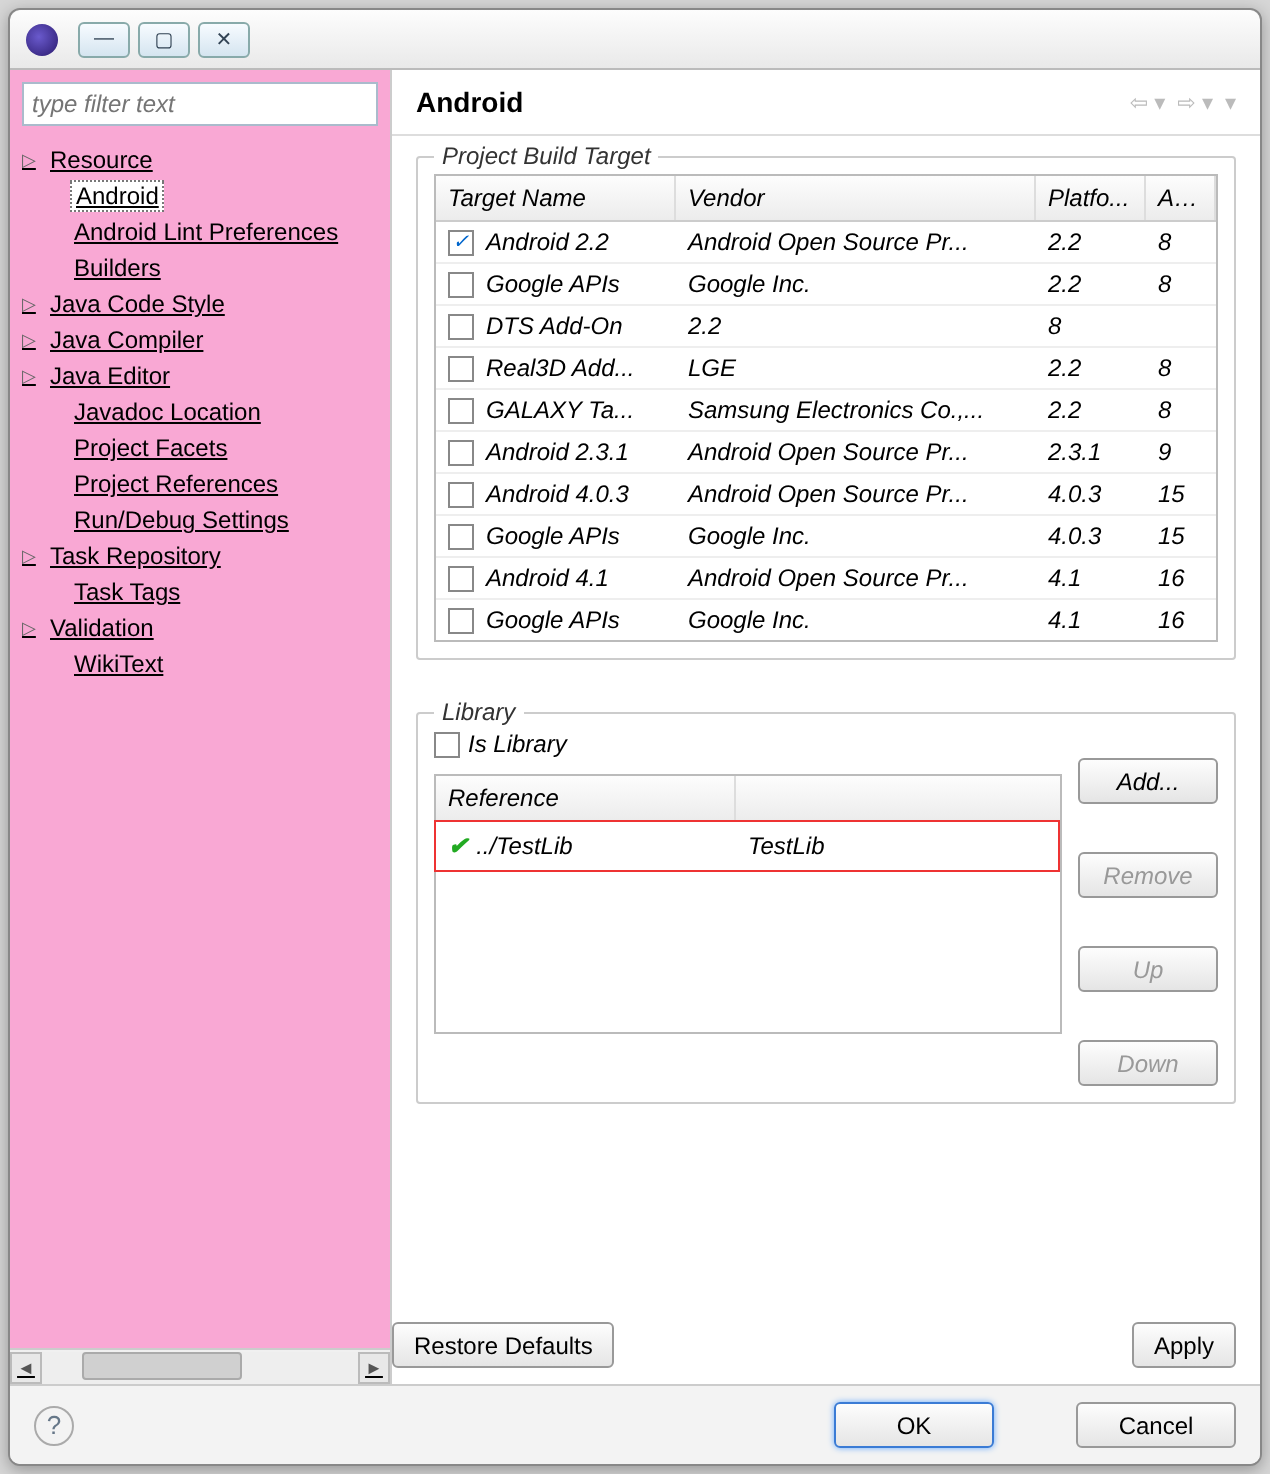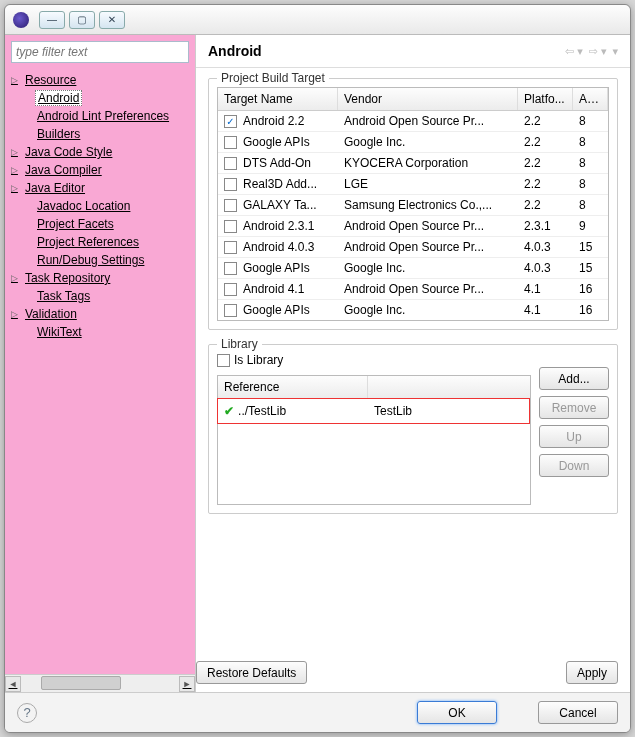--- a/index.html
+++ b/index.html
@@ -21,39 +21,39 @@
 .tree-item.selected .lbl { border: 1px dotted #777; background: #fff;}
 .hscroll { height: 18px; border-top: 1px solid #ccc; display:flex; align-items:center; background:#f0f0f0;}
 .hscroll .arrowb { width:16px;height:16px;border:1px solid #bbb;background:#e8e8e8;display:flex;align-items:center;justify-content:center;font-size:9px;color:#555;}
 .hscroll .track { flex:1;height:16px;background:#eee;position:relative;}
 .hscroll .thumb { position:absolute;left:20px;width:80px;height:14px;top:0;background:#d0d0d0;border:1px solid #aaa;border-radius:2px;}
 .main { flex: 1; display: flex; flex-direction: column; padding: 0;}
 .main-header { display:flex; align-items:center; padding: 8px 12px; border-bottom: 1px solid #ddd;}
 .main-header h1 { font-size: 14px; font-weight: bold; flex:1;}
 .main-header .navbtn { color:#bbb; margin-left:6px; font-size:11px;}
 .content { flex:1; padding: 10px 12px 4px 12px; overflow:auto;}
-.group { border: 1px solid #ccc; border-radius: 2px; padding: 8px; position: relative; margin-bottom: 14px;}
+.group { border: 1px solid #ccc; border-radius: 2px; padding: 8px; position: relative; margin-bottom: 26px; font-style: italic;}
 .group-title { position: absolute; top:-8px; left:8px; background:#fff; padding:0 4px; color:#333;}
 .table { border: 1px solid #bbb; }
 .thead, .trow { display: grid; grid-template-columns: 120px 180px 55px 35px; }
 .thead { background: linear-gradient(#fdfdfd,#ececec); border-bottom: 1px solid #ccc;}
 .th { padding: 4px 6px; border-right: 1px solid #ddd; white-space:nowrap; overflow:hidden; text-overflow:ellipsis;}
 .trow { border-bottom: 1px solid #eee;}
 .trow:last-child { border-bottom: none;}
 .td { padding: 3px 6px; white-space:nowrap; overflow:hidden; text-overflow:ellipsis; display:flex; align-items:center;}
 .td .chk { width:13px;height:13px;border:1px solid #888;margin-right:6px;display:inline-flex;align-items:center;justify-content:center;font-size:10px;color:#06c;background:#fff;}
 .libgroup .chk2 { width:13px;height:13px;border:1px solid #888;margin-right:4px;display:inline-block;vertical-align:middle;background:#fff;}
 .libtable { border:1px solid #bbb; height: 130px; margin-top:8px;}
 .libhead { display:grid; grid-template-columns: 150px 1fr; background:linear-gradient(#fdfdfd,#ececec); border-bottom:1px solid #ccc;}
 .libhead .th { border-right:1px solid #ddd; padding:4px 6px;}
 .librow { display:grid; grid-template-columns:150px 1fr; padding:2px 0;}
 .librow .td { padding:3px 6px;}
 .redbox { border: 1px solid #e33; margin: -1px 0 0 -1px; }
 .check { color:#2a2;font-weight:bold;margin-right:4px;}
-.libside { width:70px; display:flex; flex-direction:column; gap:6px; margin-left:8px;}
+.libside { width:70px; display:flex; flex-direction:column; gap:24px; margin-left:8px;}
 .btn { height:23px; border:1px solid #999; border-radius:3px; background:linear-gradient(#fdfdfd,#e5e5e5); padding:0 10px; cursor:default; display:flex;align-items:center;justify-content:center;}
 .btn.disabled { color:#999; }
 .libflex { display:flex;}
 .libflex .libtable { flex:1;}
 .bottom-btns { display:flex; justify-content:space-between; gap:8px; padding: 4px 12px 8px 0;}
 .footer { border-top:1px solid #ccc; padding:8px 12px; display:flex; align-items:center; background:#f3f3f3;}
 .footer .help { width:20px;height:20px;border:1px solid #aaa;border-radius:50%;color:#678;display:flex;align-items:center;justify-content:center;font-size:13px;}
 .footer .spacer { flex:1;}
 .footer .btn { min-width:80px;margin-left:41px;}
 .footer .btn.primary { border:1px solid #3a7bd5; box-shadow: 0 0 3px #6af;}
@@ -166,21 +166,20 @@
                   <div class="td">8</div>
                 </div>
                 <div class="trow">
                   <div class="td"><span class="chk"></span>Google APIs</div>
                   <div class="td">Google Inc.</div>
                   <div class="td">2.2</div>
                   <div class="td">8</div>
                 </div>
                 <div class="trow">
                   <div class="td"><span class="chk"></span>DTS Add-On</div>
-                  <div class="td">KYOCERA Corporation</div>
                   <div class="td">2.2</div>
                   <div class="td">8</div>
                 </div>
                 <div class="trow">
                   <div class="td"><span class="chk"></span>Real3D Add...</div>
                   <div class="td">LGE</div>
                   <div class="td">2.2</div>
                   <div class="td">8</div>
                 </div>
                 <div class="trow">

